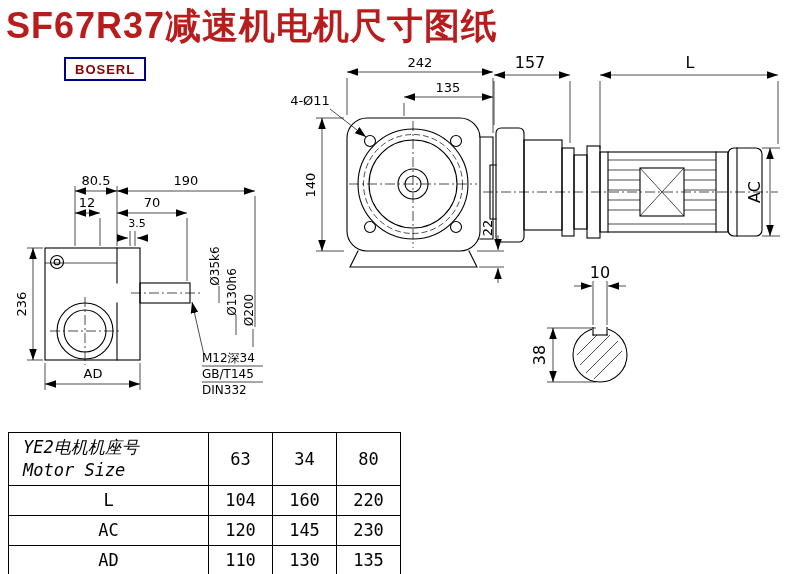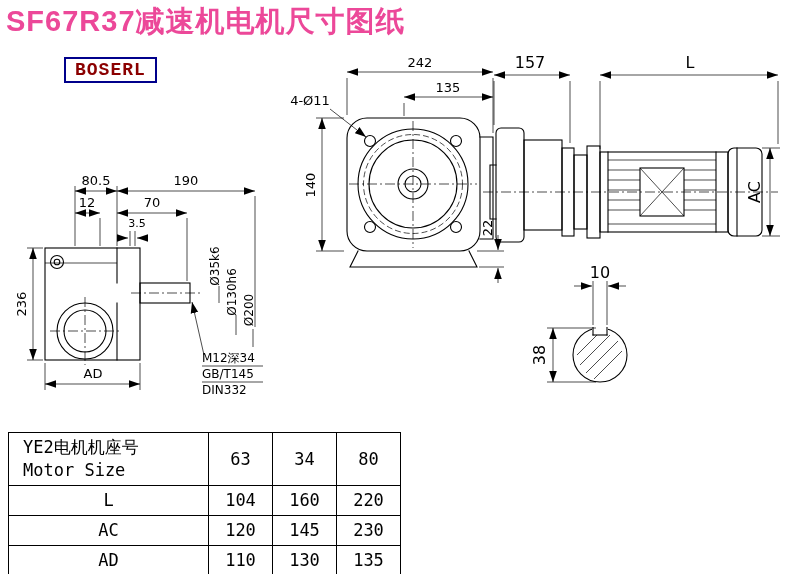--- a/index.html
+++ b/index.html
@@ -1,37 +1,37 @@
 <!DOCTYPE html>
 <html><head>
 <meta charset="utf-8">
 <style>
   * { margin:0; padding:0; box-sizing:border-box; }
   html,body { width:800px; height:574px; background:#ffffff; overflow:hidden;
               font-family:"Liberation Sans", sans-serif; position:relative; }
-  .title { position:absolute; left:6px; top:2px; font-size:29px; font-weight:bold;
-           color:#ec4899; letter-spacing:1px; white-space:nowrap; }
+  .title { position:absolute; left:6px; top:2px; font-size:36px; font-weight:bold;
+           color:#b91c1c; letter-spacing:1px; white-space:nowrap; }
   .logo-box { position:absolute; left:64px; top:57px; border:2px solid #00008b;
               background:#fff; padding:1px 9px; }
-  .logo-box span { font-family:Liberation Mono, monospace; font-weight:bold;
-                   font-size:18px; color:#8b0000; letter-spacing:1px; }
+  .logo-box span { font-family:Liberation Sans, sans-serif; font-weight:bold;
+                   font-size:13px; color:#8b0000; letter-spacing:1px; }
   svg.drawing { position:absolute; left:0; top:45px; }
   .ln   { stroke:#000; stroke-width:1.1; fill:none; stroke-linecap:square; }
   .thin { stroke:#000; stroke-width:0.7; fill:none; }
   .cl   { stroke:#000; stroke-width:0.7; fill:none; stroke-dasharray:10 3 2 3; }
   text.dim  { font-family:"DejaVu Sans", sans-serif; font-size:13px; fill:#000; }
   text.big  { font-size:16px; }
   text.small{ font-size:11px; }
   text.note { font-size:12px; }
   table.spec { position:absolute; left:8px; top:432px; border-collapse:collapse;
                font-family:"DejaVu Sans Mono", "Liberation Mono", monospace;
                font-size:17px; color:#000; }
   table.spec th, table.spec td { border:1.5px solid #000; background:#fff; }
   table.spec th { width:200px; text-align:left; font-weight:normal;
-                  padding:3px 0 3px 14px; line-height:1.35; height:52px; }
+                  padding:3px 0 3px 14px; line-height:1.35; height:52px;font-style:italic; }
   table.spec td.val { width:64px; text-align:center; height:30px; }
   table.spec td.lab { text-align:center; height:30px; }
 </style>
 </head>
 <body>
 
 <div class="title">SF67R37减速机电机尺寸图纸</div>
 
 <div class="logo-box">
   <span>BOSERL</span>

